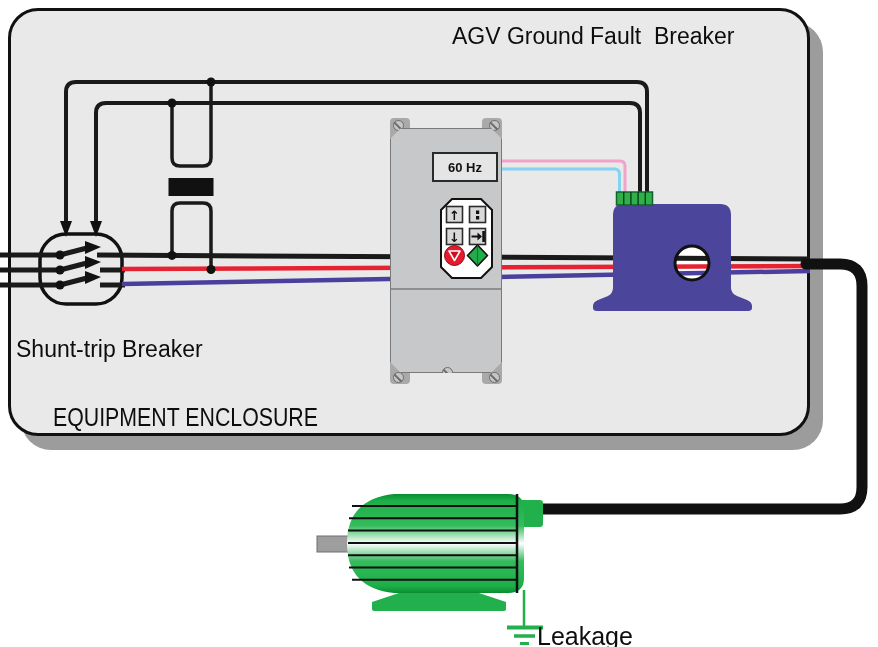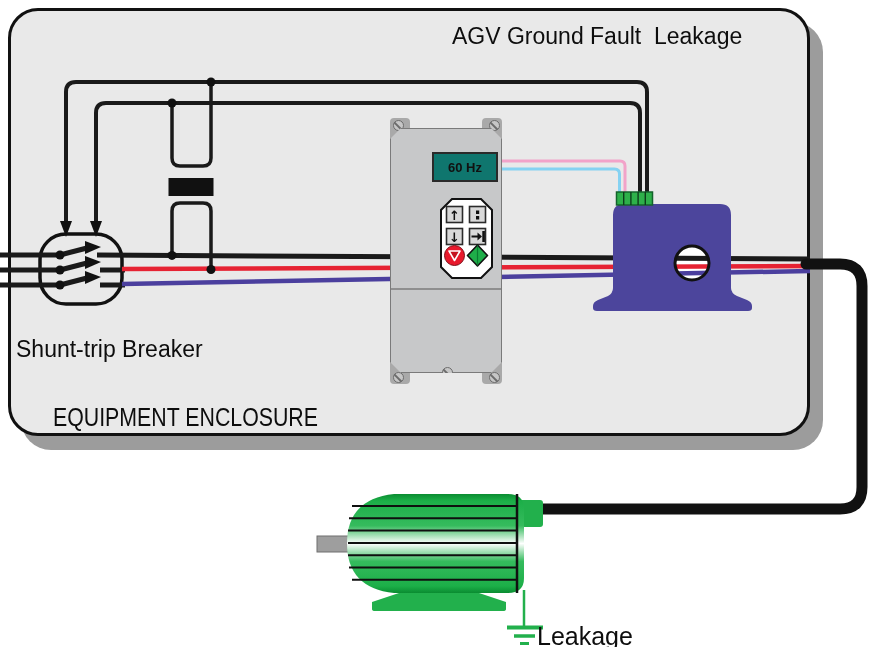--- a/index.html
+++ b/index.html
@@ -28,21 +28,21 @@
   .screw{position:absolute;width:9px;height:9px;border-radius:50%;background:#c6c6c6;
          border:1.5px solid #6c6c6c;}
   .screw::after{content:"";position:absolute;left:-1px;top:3.5px;width:10px;height:1.5px;
          background:#6c6c6c;transform:rotate(45deg);}
   #vfd-body{position:absolute;left:2px;top:12px;width:112px;height:245px;background:var(--vfd-gray);
     border:1.5px solid #7a7a7a;box-sizing:border-box;
     clip-path:polygon(11px 0,calc(100% - 11px) 0,100% 11px,100% calc(100% - 11px),
       calc(100% - 11px) 100%,11px 100%,0 calc(100% - 11px),0 11px);}
   #vfd-divider{position:absolute;left:0;top:159px;width:100%;height:1.5px;background:#8f8f8f;}
   #vfd-display{position:absolute;left:41px;top:23px;width:66px;height:30px;box-sizing:border-box;
-    background:#0f766e;border:2px solid #2a2a2a;color:#111;font-size:13px;font-weight:bold;
+    background:#e5e5e5;border:2px solid #2a2a2a;color:#111;font-size:13px;font-weight:bold;
     display:flex;align-items:center;justify-content:center;}
   #keypad-svg{position:absolute;left:49px;top:69px;width:53px;height:82px;}
 </style>
 </head>
 <body>
 
 <div id="canvas">
 
   <div id="enclosure" class="abs"></div>
 
@@ -182,21 +182,21 @@
           <rect x="42.3" y="33" width="2.6" height="11" fill="#111"></rect>
         </g>
         <circle cx="14.5" cy="57.5" r="10" style="fill:var(--stop-red)" stroke="#7e1018" stroke-width="1"></circle>
         <polygon points="9,53 20,53 14.5,62.5" fill="#c4121f" stroke="#ffffff" stroke-width="1.6" stroke-linejoin="round"></polygon>
         <polygon points="37.5,47 47.5,57.5 37.5,68 27.5,57.5" style="fill:var(--run-green)" stroke="#111" stroke-width="1.6" stroke-linejoin="round"></polygon>
         <line x1="37.5" y1="47.5" x2="37.5" y2="67.5" stroke="#0b7c33" stroke-width="1.2"></line>
       </svg>
     </div>
   </div>
 
-  <div id="title" class="abs label">AGV Ground Fault  Leakage</div>
+  <div id="title" class="abs label">AGV Ground Fault  Breaker</div>
   <div id="enclosure-label" class="abs label">EQUIPMENT ENCLOSURE</div>
   <div id="breaker-label" class="abs label">Shunt-trip Breaker</div>
   <div id="leakage-label" class="abs label">
     <div>Leakage</div>
     
   </div>
 
 </div>
 
 </body></html>

